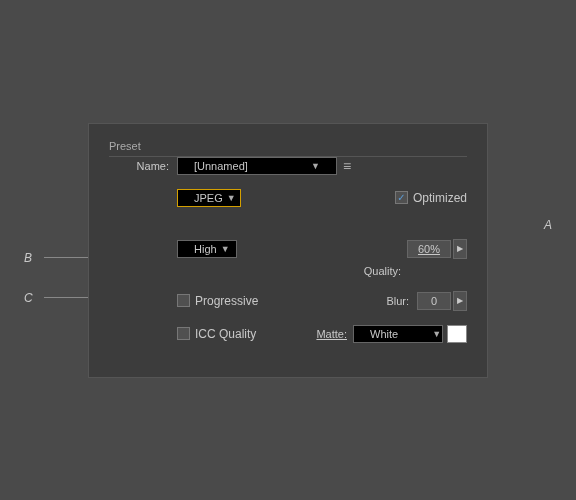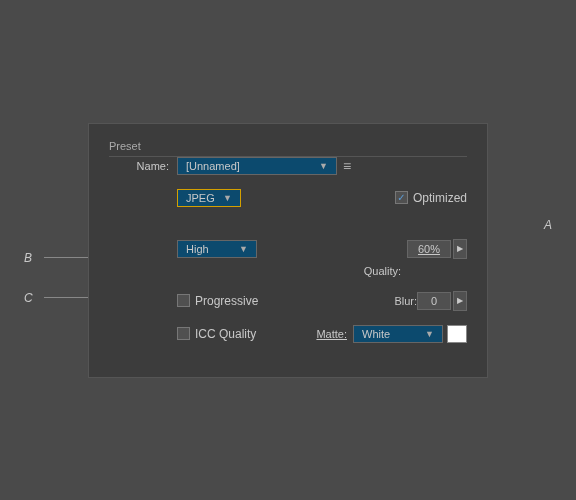--- a/index.html
+++ b/index.html
@@ -40,42 +40,42 @@
     .label {
       color: #c8c8c8;
       min-width: 60px;
       text-align: right;
       margin-right: 8px;
       font-size: 11px;
     }
 
     
     .dropdown {
-      background-color: #0c4a6e;
-      border: 1px solid #666;
-      color: #c8c8c8;
-      padding: 2px 8px;
+      background-color: #000000;
+      border: 1px solid #666;
+      color: #c8c8c8;
+      padding: 2px 16px;
       display: flex;
       align-items: center;
       justify-content: space-between;
       cursor: pointer;
       font-size: 11px;
     }
 
     .dropdown-name {
       width: 160px;
     }
 
     .dropdown-format {
       width: 64px;
       border: 1px solid #d4a000;
     }
 
     .dropdown-quality-level {
-      width: 80px;
+      width: 60px;
     }
 
     .dropdown-matte {
       width: 90px;
       gap: 30px;
     }
 
     .dropdown-arrow {
       font-size: 9px;
       color: #aaa;
@@ -250,21 +250,21 @@
       </div>
     </div>
 
     <div class="row">
       <span class="label" style="min-width:60px;"></span>
       <div class="checkbox-wrap">
         <div class="checkbox-box"></div>
         <span>Progressive</span>
       </div>
       <div class="right-section">
-        <span class="label" style="min-width:auto; margin-right:0;">Blur:</span>
+        <span class="label" style="min-width:auto; margin-right:8px;">Blur:</span>
         <div class="quality-wrap">
           <input class="blur-input" type="text" value="0" style="">
           <div class="arrow-btn">▶</div>
         </div>
       </div>
     </div>
 
     <div class="row">
       <span class="label" style="min-width:60px;"></span>
       <div class="checkbox-wrap">

